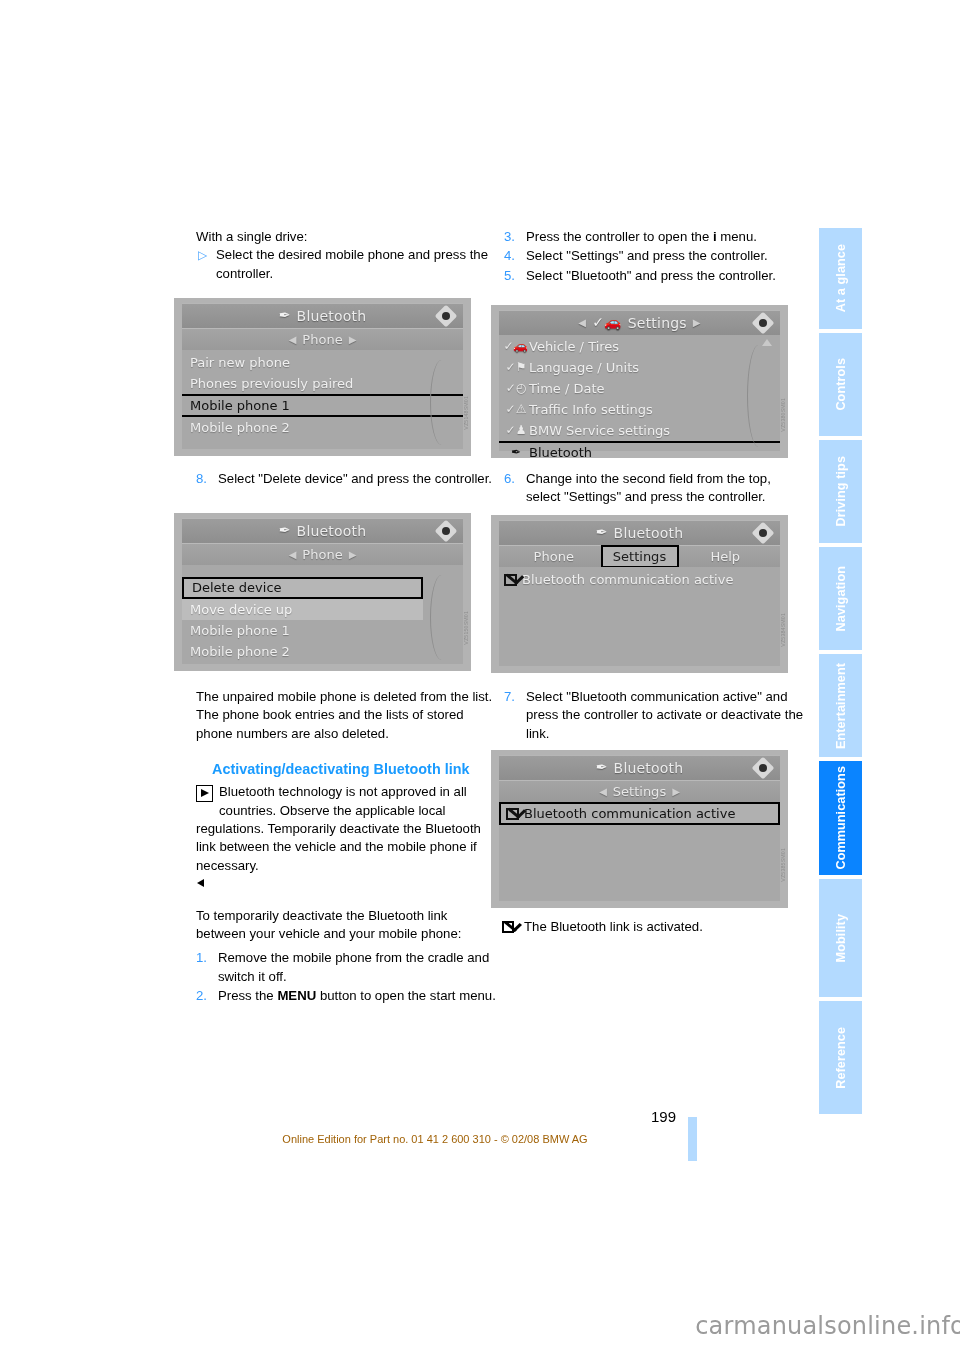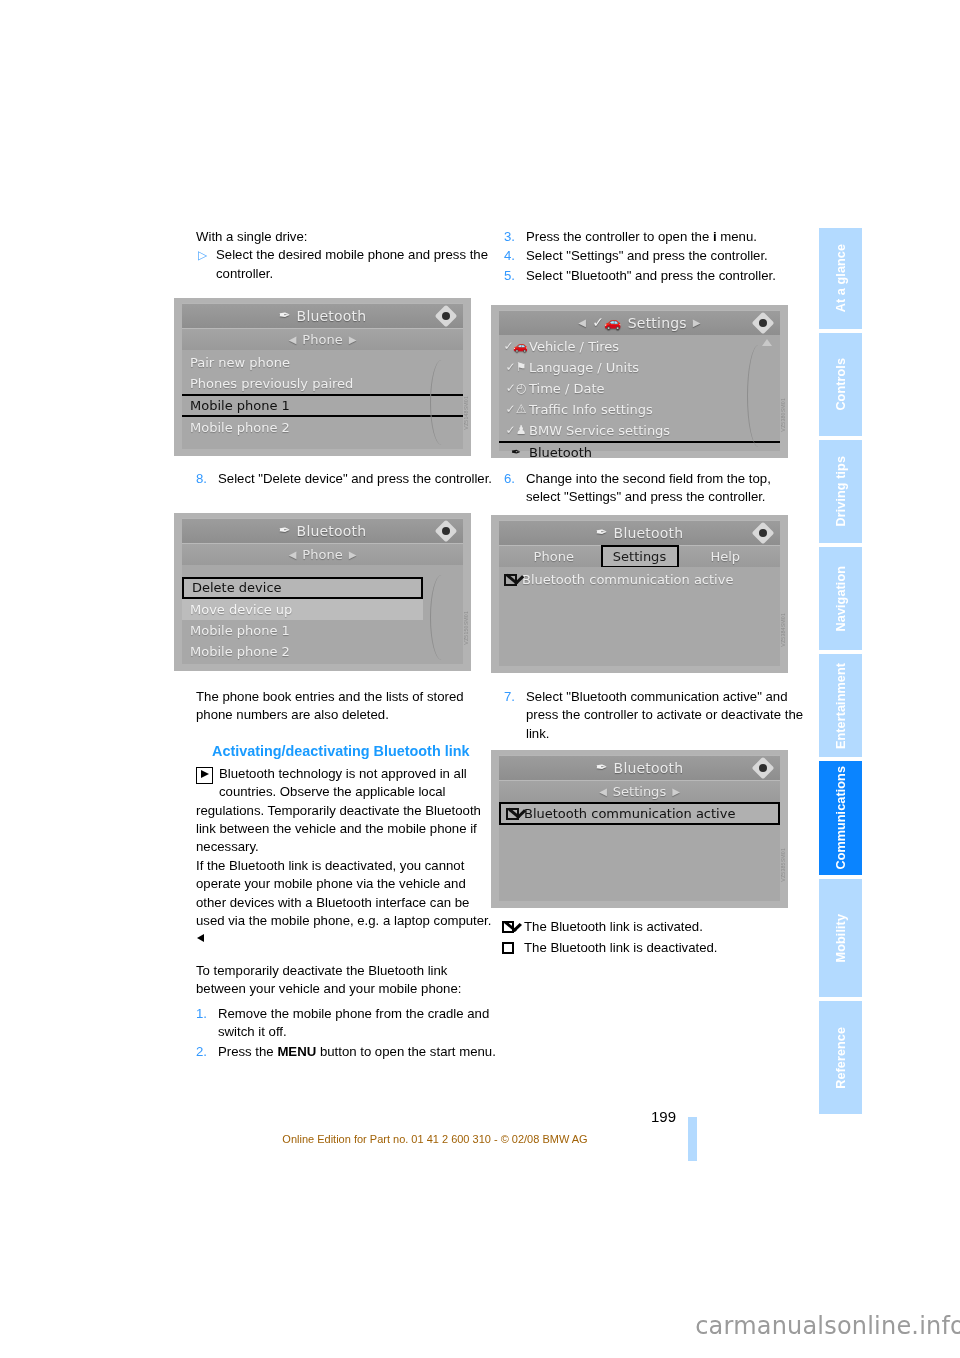--- a/index.html
+++ b/index.html
@@ -486,30 +486,31 @@
         <div class="id-row boxed-narrow">Delete device</div>
         <div class="id-row light">Move device up</div>
         <div class="id-row">Mobile phone 1</div>
         <div class="id-row">Mobile phone 2</div>
       </div>
     </div>
     <span class="fig-code">VZ5150SM01</span>
   </div>
 
   <div style="position:absolute; left:192px; top:688px; width:300px;">
+    <p class="body-text">The unpaired mobile phone is deleted from the list.</p>
     <p class="body-text">The phone book entries and the lists of stored phone numbers are also deleted.</p>
 
     <h2 class="section-head">Activating/deactivating Bluetooth link</h2>
 
     <div class="note-block">
       <span class="note-icon"></span>
       <span>Bluetooth technology is not approved in all countries. Observe the applicable local regulations. Temporarily deactivate the Bluetooth link between the vehicle and the mobile phone if necessary.</span>
     </div>
     <div class="note-block" style="margin-top:0;">
-      <span>If the Bluetooth link is deactivated, you cannot operate your mobile phone via the vehicle and other devices with a Bluetooth interface can be used via the mobile phone, e.g. a laptop computer.</span><span class="note-end"></span>
+      <span class="note-end"></span>
     </div>
 
     <p class="body-text" style="margin-top:13px;">To temporarily deactivate the Bluetooth link between your vehicle and your mobile phone:</p>
 
     <div class="step" style="margin-top:6px;">
       <span class="step-num">1.</span>
       <span class="step-body">Remove the mobile phone from the cradle and switch it off.</span>
     </div>
     <div class="step">
       <span class="step-num">2.</span>
@@ -639,24 +640,20 @@
       </div>
     </div>
     <span class="fig-code">VZ5385SM01</span>
   </div>
 
   <div style="position:absolute; left:498px; top:918px; width:305px;">
     <div class="legend-line">
       <span class="legend-ico"><span class="cb checked"></span></span>
       <span>The Bluetooth link is activated.</span>
     </div>
-    <div class="legend-line">
-      <span class="legend-ico"><span class="cb"></span></span>
-      <span>The Bluetooth link is deactivated.</span>
-    </div>
   </div>
 
   <div id="rail">
     <div class="rail-tab" style="height:101px;">
       <span class="rail-label">At a glance</span>
     </div>
     <div class="rail-tab" style="height:103px;">
       <span class="rail-label">Controls</span>
     </div>
     <div class="rail-tab" style="height:103px;">

